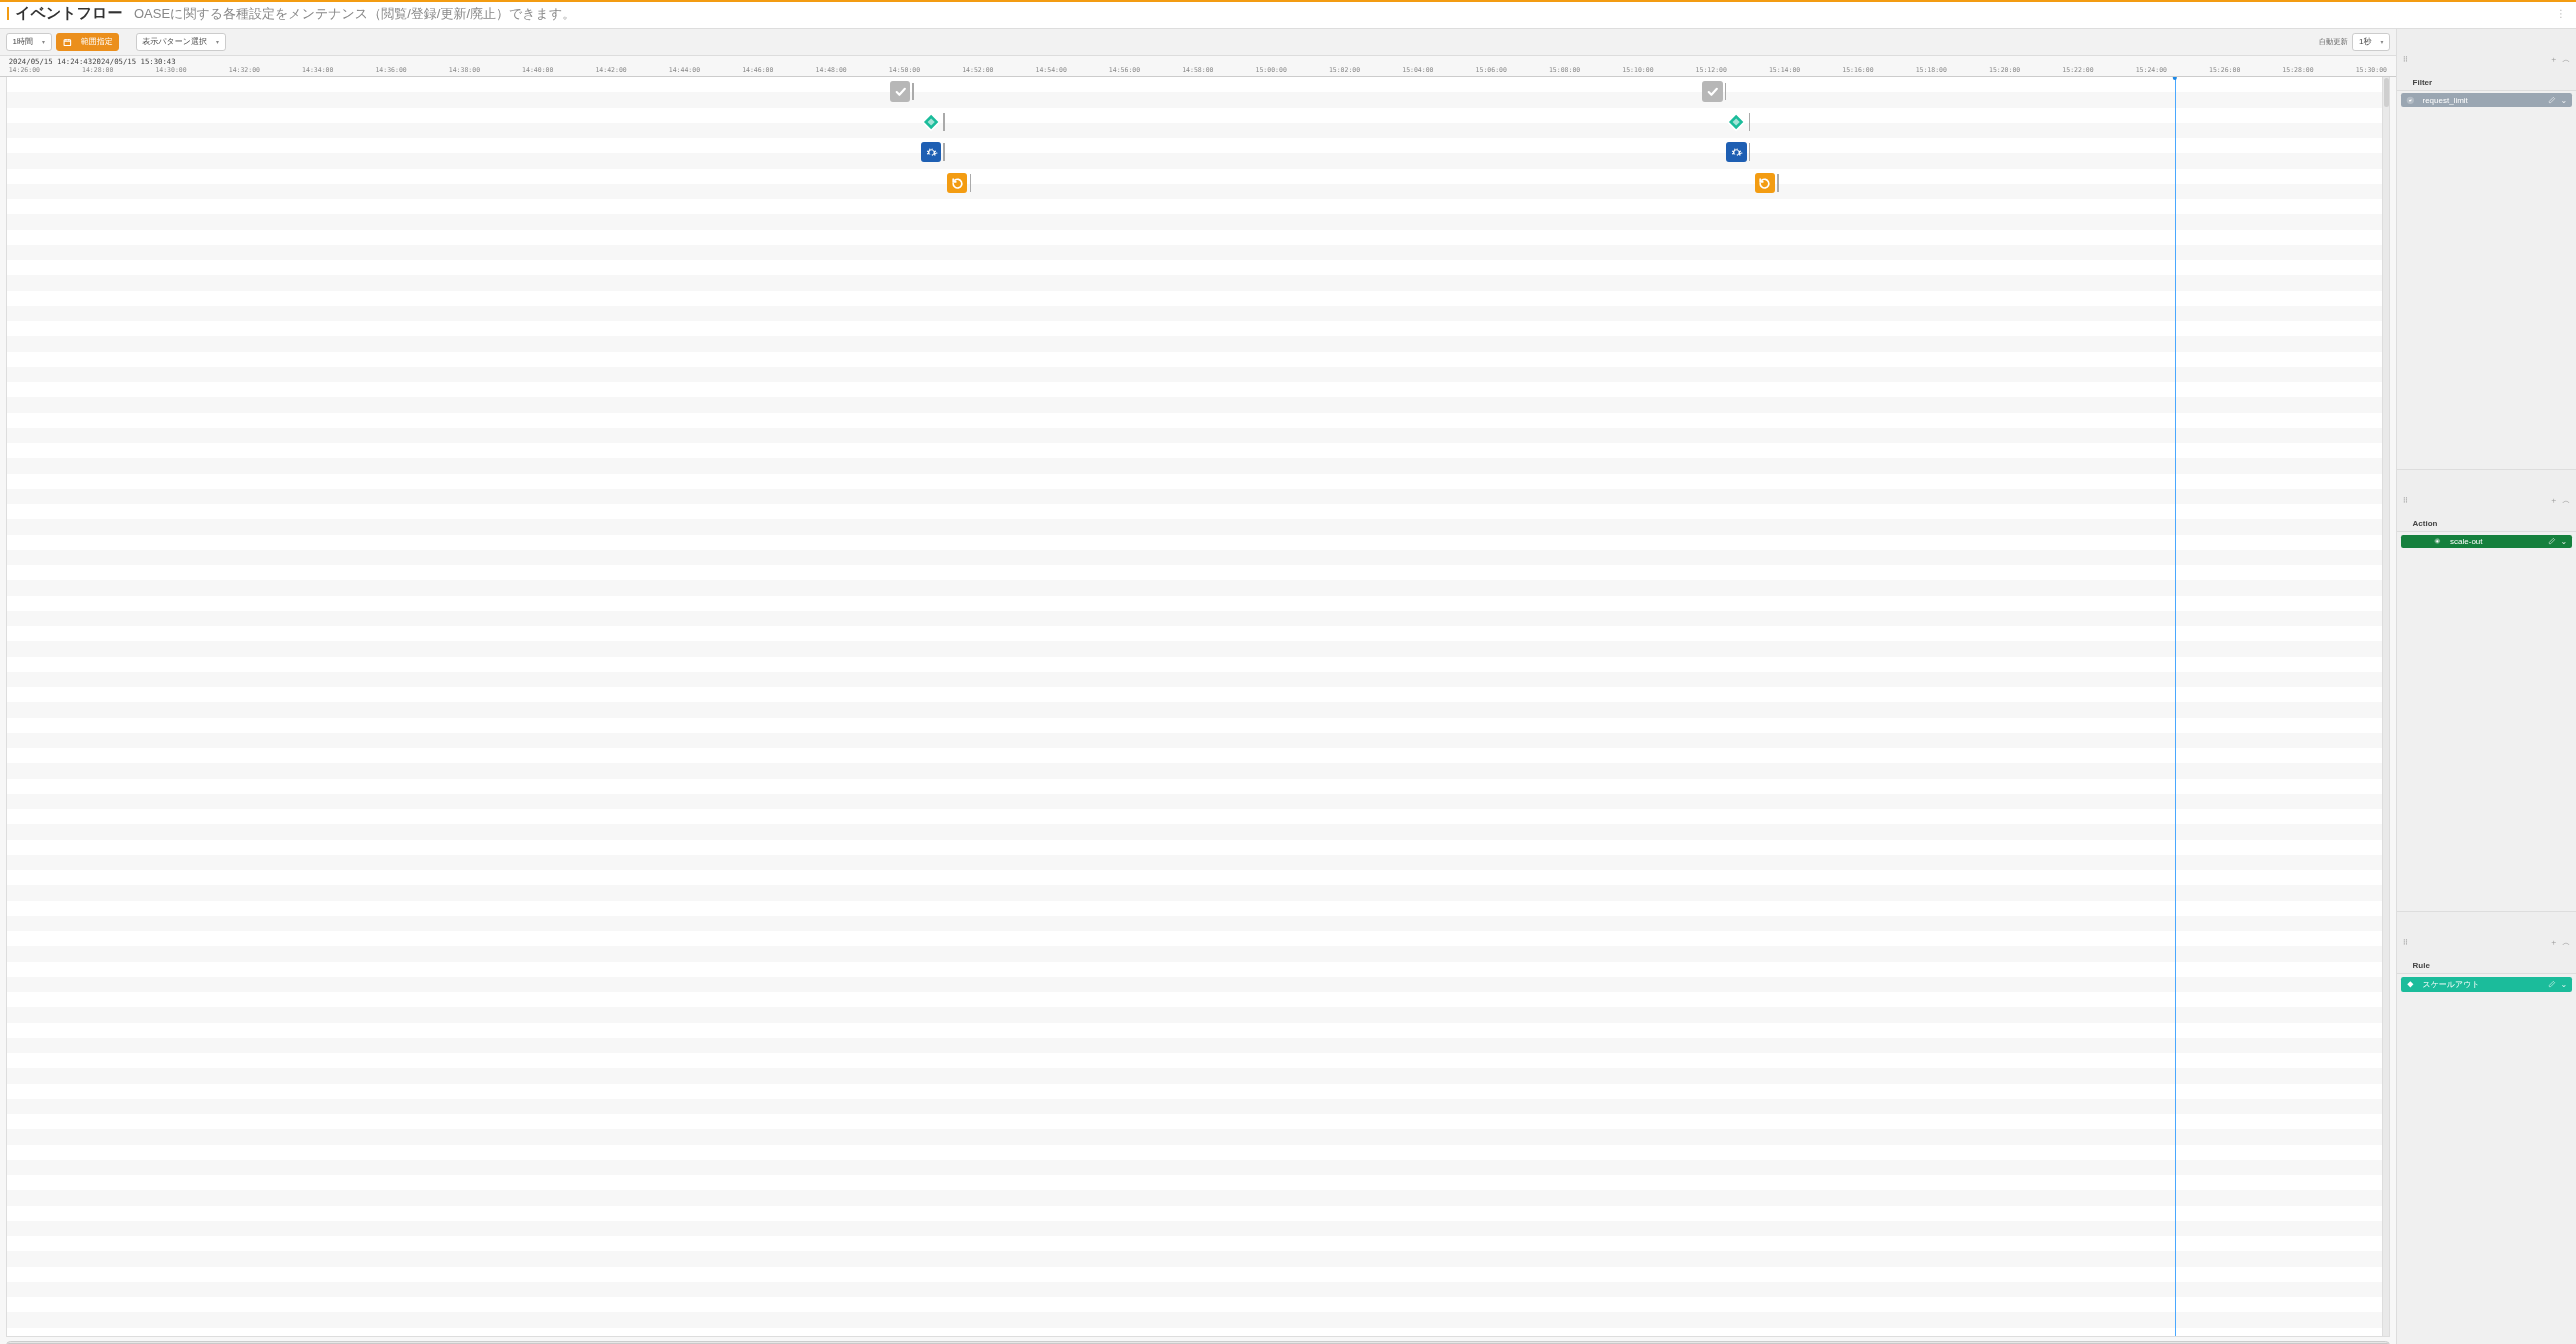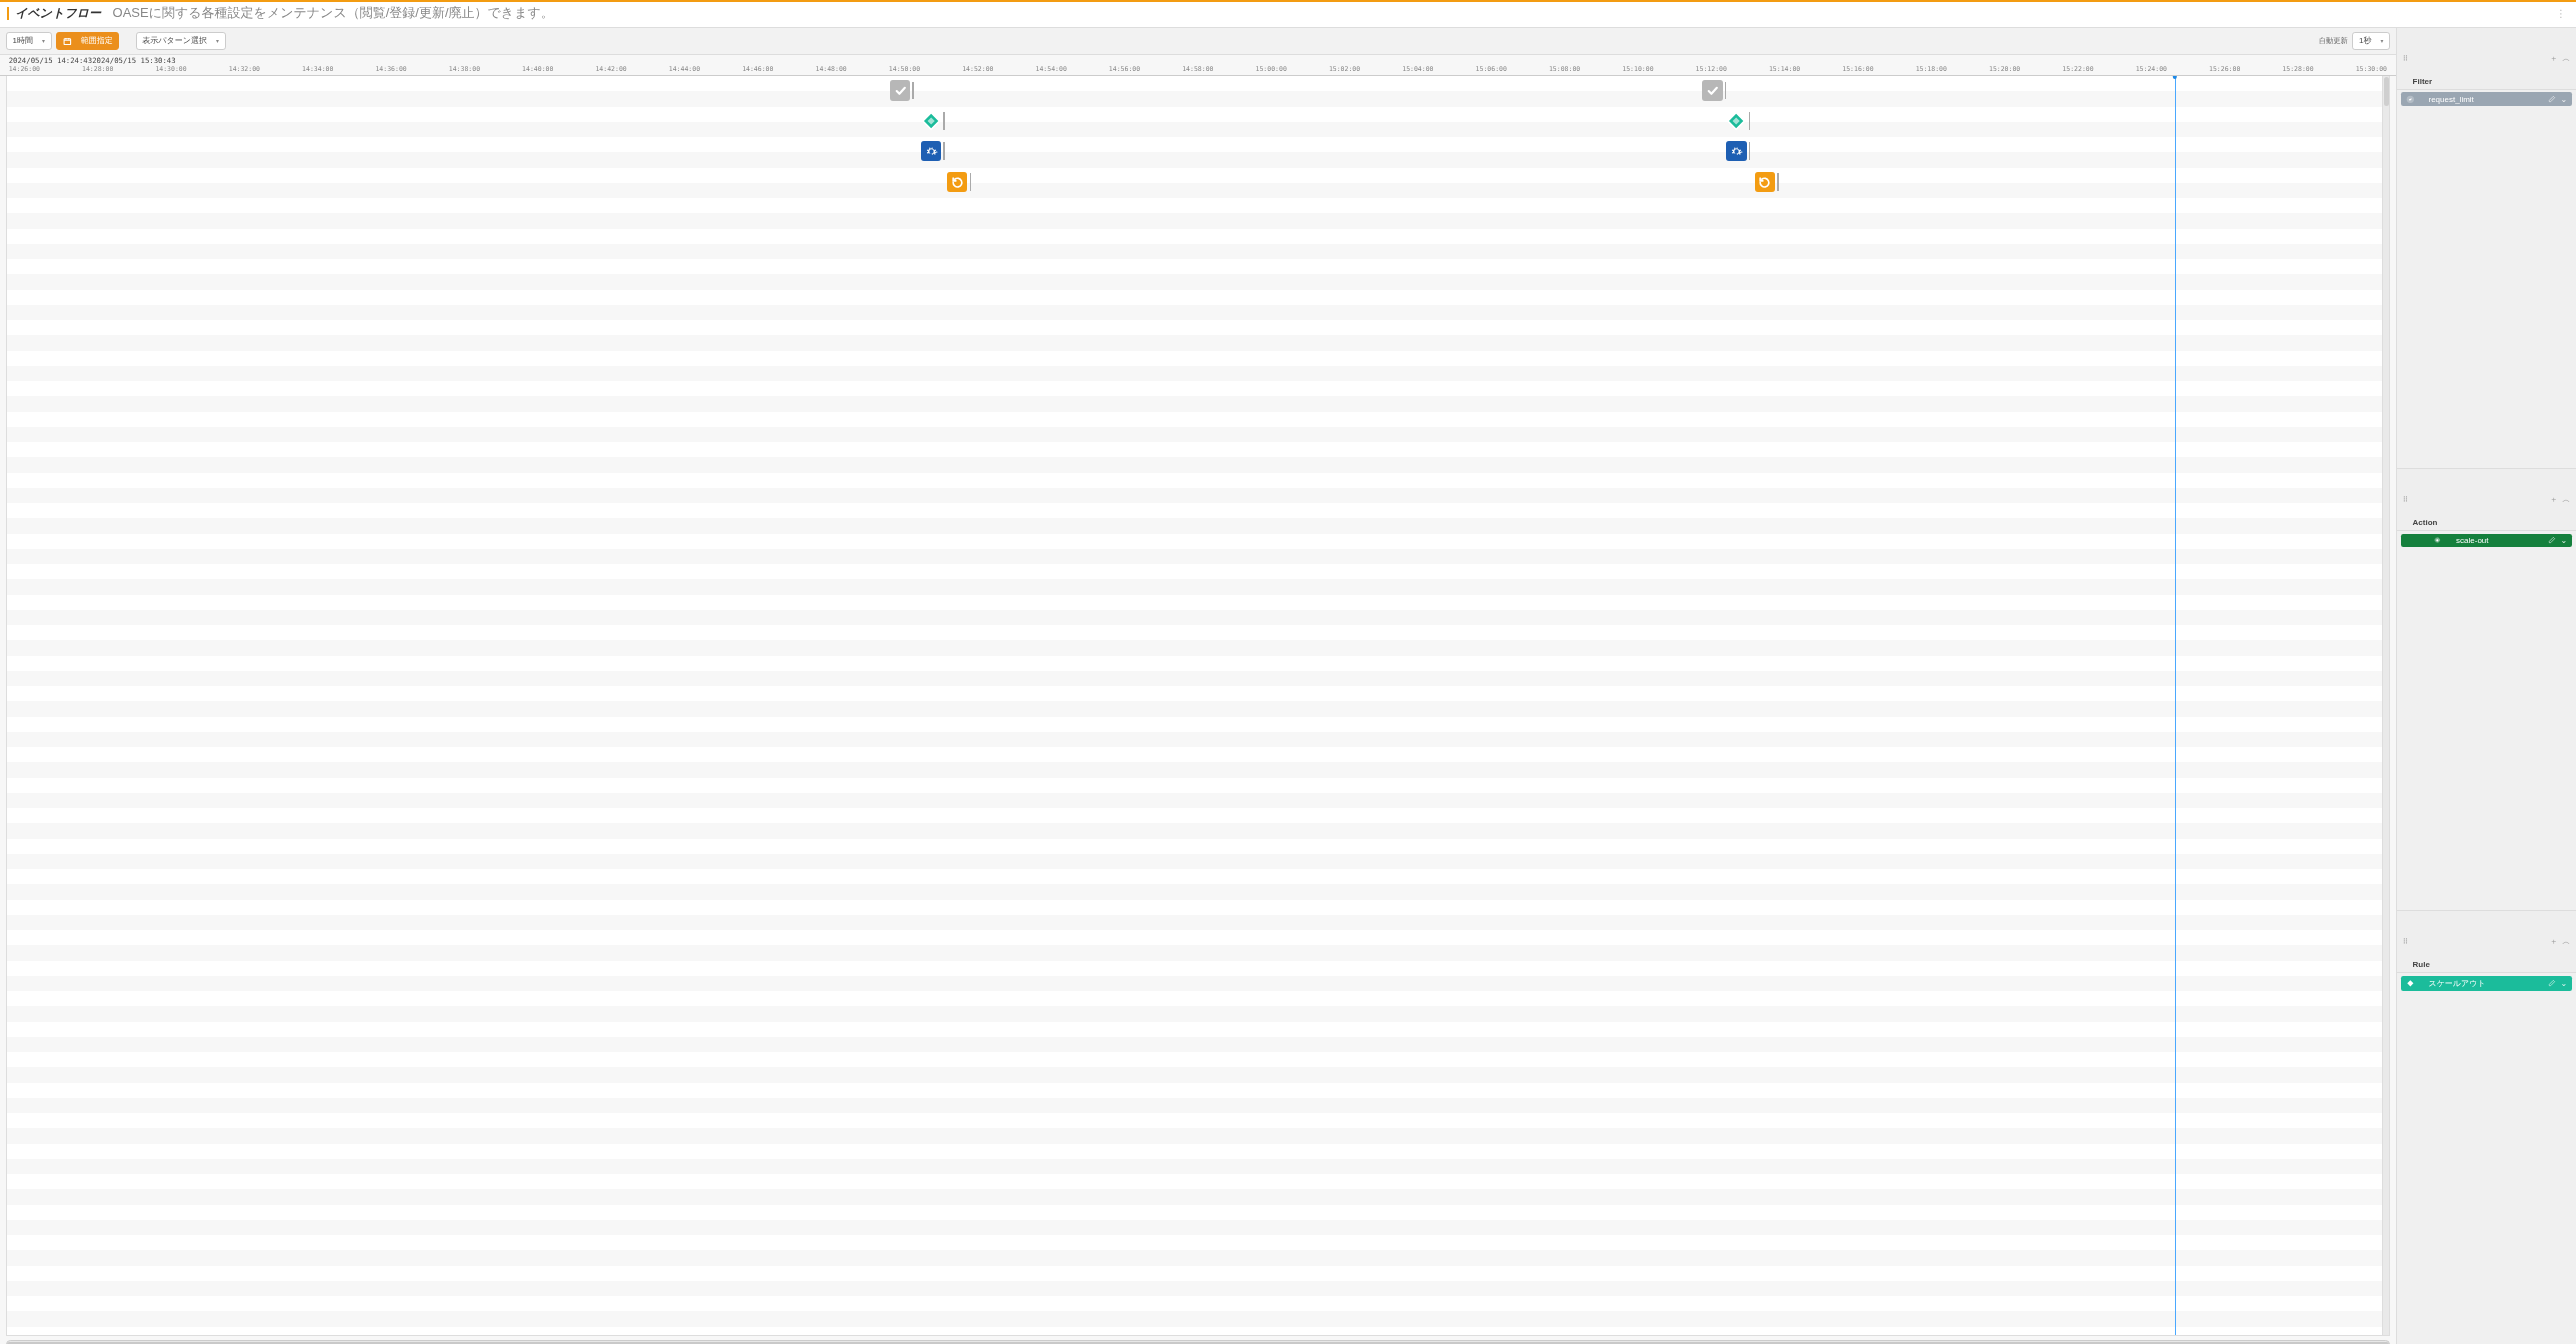--- a/index.html
+++ b/index.html
@@ -3,21 +3,21 @@
 <meta charset="utf-8">
 <style>
   * { box-sizing: border-box; margin: 0; padding: 0; }
   html, body { width: 100%; height: 100%; font-family: "Hiragino Kaku Gothic ProN", "Meiryo", sans-serif; font-size: 8px; background: #fff; color: #333; }
   .topbar-line { height: 1.5px; background: #f39c12; }
   .header {
     display: flex; align-items: center; padding: 2.9px 7.3px 4.4px 7.3px; border-bottom: 0.7px solid #ddd;
     background: #fff;
   }
   .header .accent { width: 2.2px; height: 13px; background: #f39c12; margin-right: 5.8px; }
-  .header .title { font-size: 12px; font-weight: bold; color: #333; margin-right: 11.6px; font-style: italic; }
+  .header .title { font-size: 15px; font-weight: bold; color: #333; margin-right: 11.6px; }
   .header .subtitle { font-size: 13px; color: #888; }
   .header .right-handle { margin-left:auto; color:#bbb; font-size:10.2px; padding:0 2.9px; }
 
   .workspace { display: flex; height: calc(100% - 20.3px); }
   .main { flex: 1; display: flex; flex-direction: column; background: #f7f7f7; border-right: 0.7px solid #ddd; min-width:0; }
   .toolbar {
     display: flex; align-items: center; padding: 4.4px 5.8px; gap: 4.4px; background: #f2f2f2; border-bottom: 0.7px solid #ddd;
   }
   .btn {
     background: #fff; border: 0.7px solid #ccc; border-radius: 2.9px; padding: 2.2px 5.8px; font-size: 8px; color: #444;
@@ -63,21 +63,21 @@
     display:flex; align-items:center; gap:4.4px; padding:2.9px 5.8px; background:#eee; border-bottom:0.7px solid #ddd;
     font-size:8px; color:#444;
   }
   .panel-head .grip { color:#aaa; font-size:7.3px; }
   .panel-head .title { font-weight:bold;margin-top:46px; }
   .panel-head .controls { margin-left:auto; display:flex; gap:4.4px; color:#999; }
   .panel-head .controls span { cursor:pointer; font-size:8px; }
   .panel-body { flex:1; overflow:auto; background:#f0f0f0; }
   .chip {
     margin:2.9px 4.4px; border-radius:2.2px; padding:2.2px 4.4px; color:#fff; font-size:8px;
-    display:flex; align-items:center; gap:14px;
+    display:flex; align-items:center; gap:8px;
   }
   .chip .lead { width:8.7px; display:inline-flex; justify-content:center; }
   .chip .trail { margin-left:auto; display:flex; gap:4.4px; opacity:.85; }
   .chip-filter { background:#9aa6b2; }
   .chip-action { background:#15803d;padding-left:32px; }
   .chip-rule   { background:#1bbc9b; }
 
   
   .tl-vscroll { position:absolute; right:0; top:0; bottom:0; width:7.3px; background:#e9e9e9; border-left:0.7px solid #ddd; }
   .tl-vscroll .thumb { position:absolute; left:0.7px; right:0.7px; top:1.5px; height:29px; background:#cfcfcf; border-radius:2.9px; }

